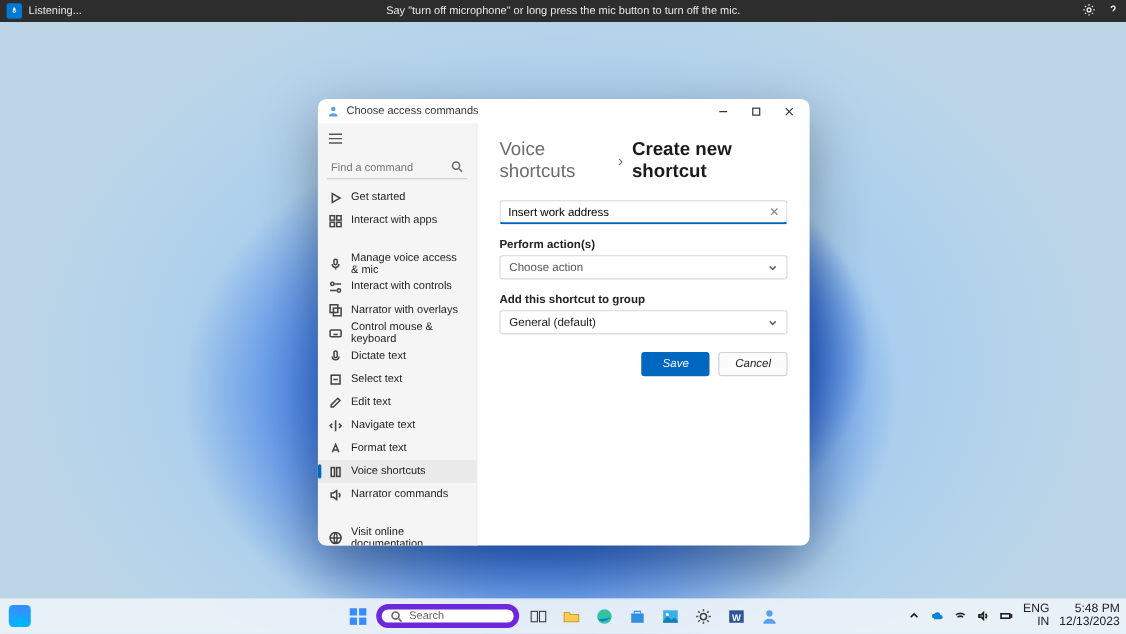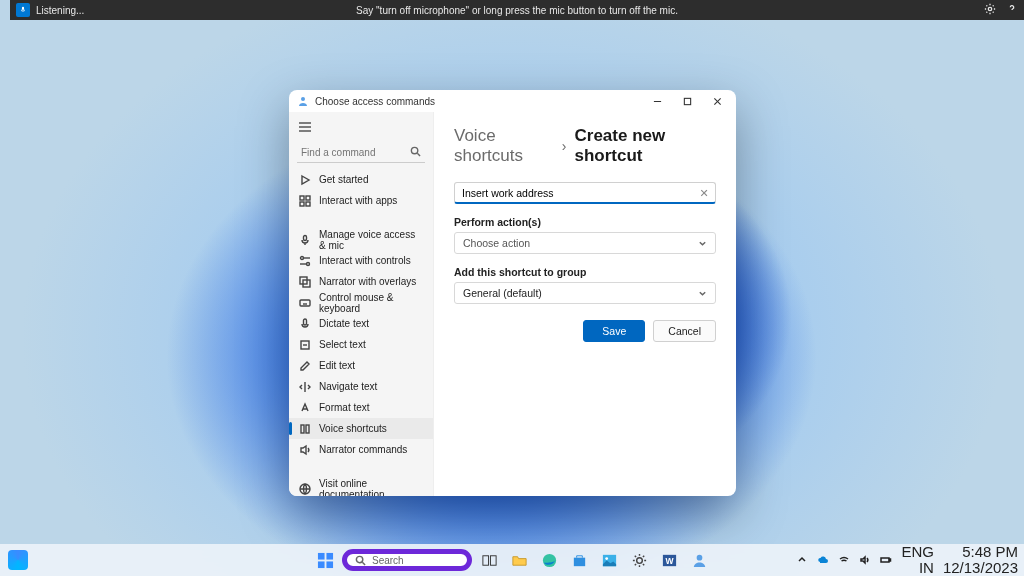--- a/index.html
+++ b/index.html
@@ -12,21 +12,21 @@
     background:
       radial-gradient(circle at 52% 58%, #0b3ea8 0%, #0b3ea8 6%, transparent 7%),
       radial-gradient(ellipse 380px 300px at 55% 55%, #1a5ee0 0%, #0d47c4 35%, transparent 60%),
       radial-gradient(ellipse 500px 380px at 48% 62%, #2f7af0 0%, #1a5ee0 30%, transparent 65%),
       radial-gradient(ellipse 700px 520px at 50% 58%, #7bb3f2 0%, #a8cdee 40%, #bcd6e8 70%),
       linear-gradient(#bcd6e8, #a8cdee);
   }
 
   
   .va-bar {
-    position: absolute; top: 0; left: 10px; right: 0; height: 20px;
+    position: absolute; top: 0; left: 0; right: 0; height: 20px;
     background: #2d2d2d; color: #e8e8e8; font-size: 10px;
     display: flex; align-items: center; padding: 0 6px;
   }
   .va-mic {
     width: 14px; height: 14px; background: #0078d4; border-radius: 2px;
     display: flex; align-items: center; justify-content: center; margin-right: 6px;
   }
   .va-mic svg { width: 8px; height: 8px; fill: #fff; }
   .va-hint { position: absolute; left: 50%; transform: translateX(-50%); }
   .va-right { margin-left: auto; display: flex; gap: 10px; align-items: center; }
@@ -111,21 +111,21 @@
   }
 
   .select {
     height: 22px; border: 1px solid #d8d8d8; border-radius: 3px;
     display: flex; align-items: center; padding: 0 8px; font-size: 10.5px; color:#555;
     justify-content: space-between;
   }
   .select.val { color:#222; }
   .select svg{ width:9px;height:9px; stroke:#666; fill:none; stroke-width:1.6;}
 
-  .btn-row { display:flex; gap:8px; justify-content:flex-end; margin-top:4px;}
+  .btn-row { display:flex; gap:8px; justify-content:flex-end; margin-top:4px;font-style:italic;}
   .btn {
     height: 22px; min-width: 62px; border-radius: 3px; font-size: 10.5px;
     display:flex; align-items:center; justify-content:center; padding:0 14px;
     border:1px solid #d0d0d0; background:#fbfbfb; color:#222;
   }
   .btn.primary { background:#0067c0; border-color:#0067c0; color:#fff; }
 
   
   .taskbar {
     position:absolute; left:0; right:0; bottom:0; height:32px;
@@ -143,21 +143,21 @@
   .tb-icon {
     width:26px;height:26px; display:flex;align-items:center;justify-content:center;
     border-radius:4px;
   }
   .tb-icon svg{width:17px;height:17px;}
   .tray {
     position:absolute; right:6px; display:flex; align-items:center; gap:9px;
     color:#222;
   }
   .tray svg{width:12px;height:12px;stroke:#222;fill:none;stroke-width:1.5;}
-  .tray .tcol{ display:flex;flex-direction:column; align-items:flex-end; line-height:1.05; font-size:15px;}
+  .tray .tcol{ display:flex;flex-direction:column; align-items:flex-end; line-height:1.05; font-size:11px;}
   .tb-left { position:absolute; left:8px; display:flex; align-items:center; gap:6px;}
   .tb-left .widget {
     width:20px;height:20px;border-radius:4px;
     background:conic-gradient(#3a8bff,#00b7ff,#3a8bff);
   }
 </style>
 </head>
 <body>
 
 <div class="desktop"></div>

